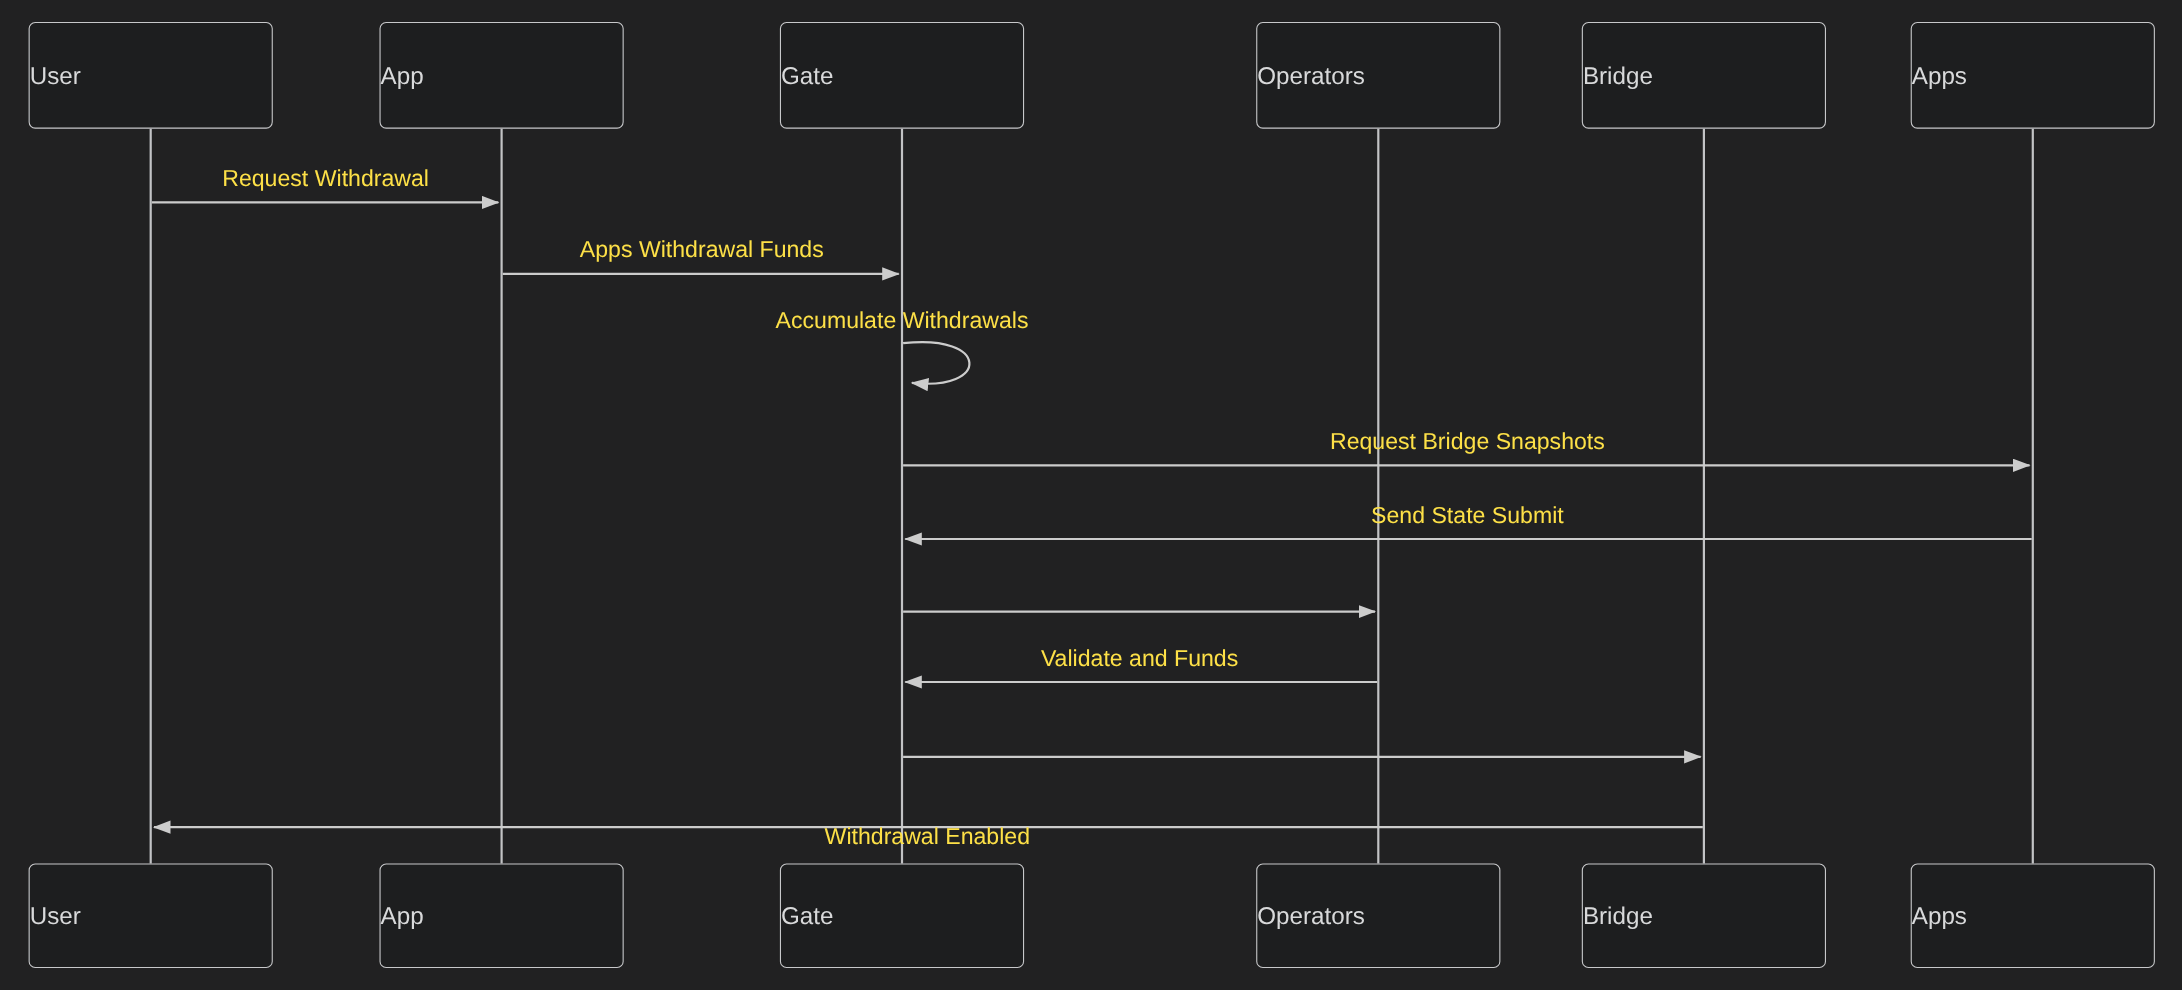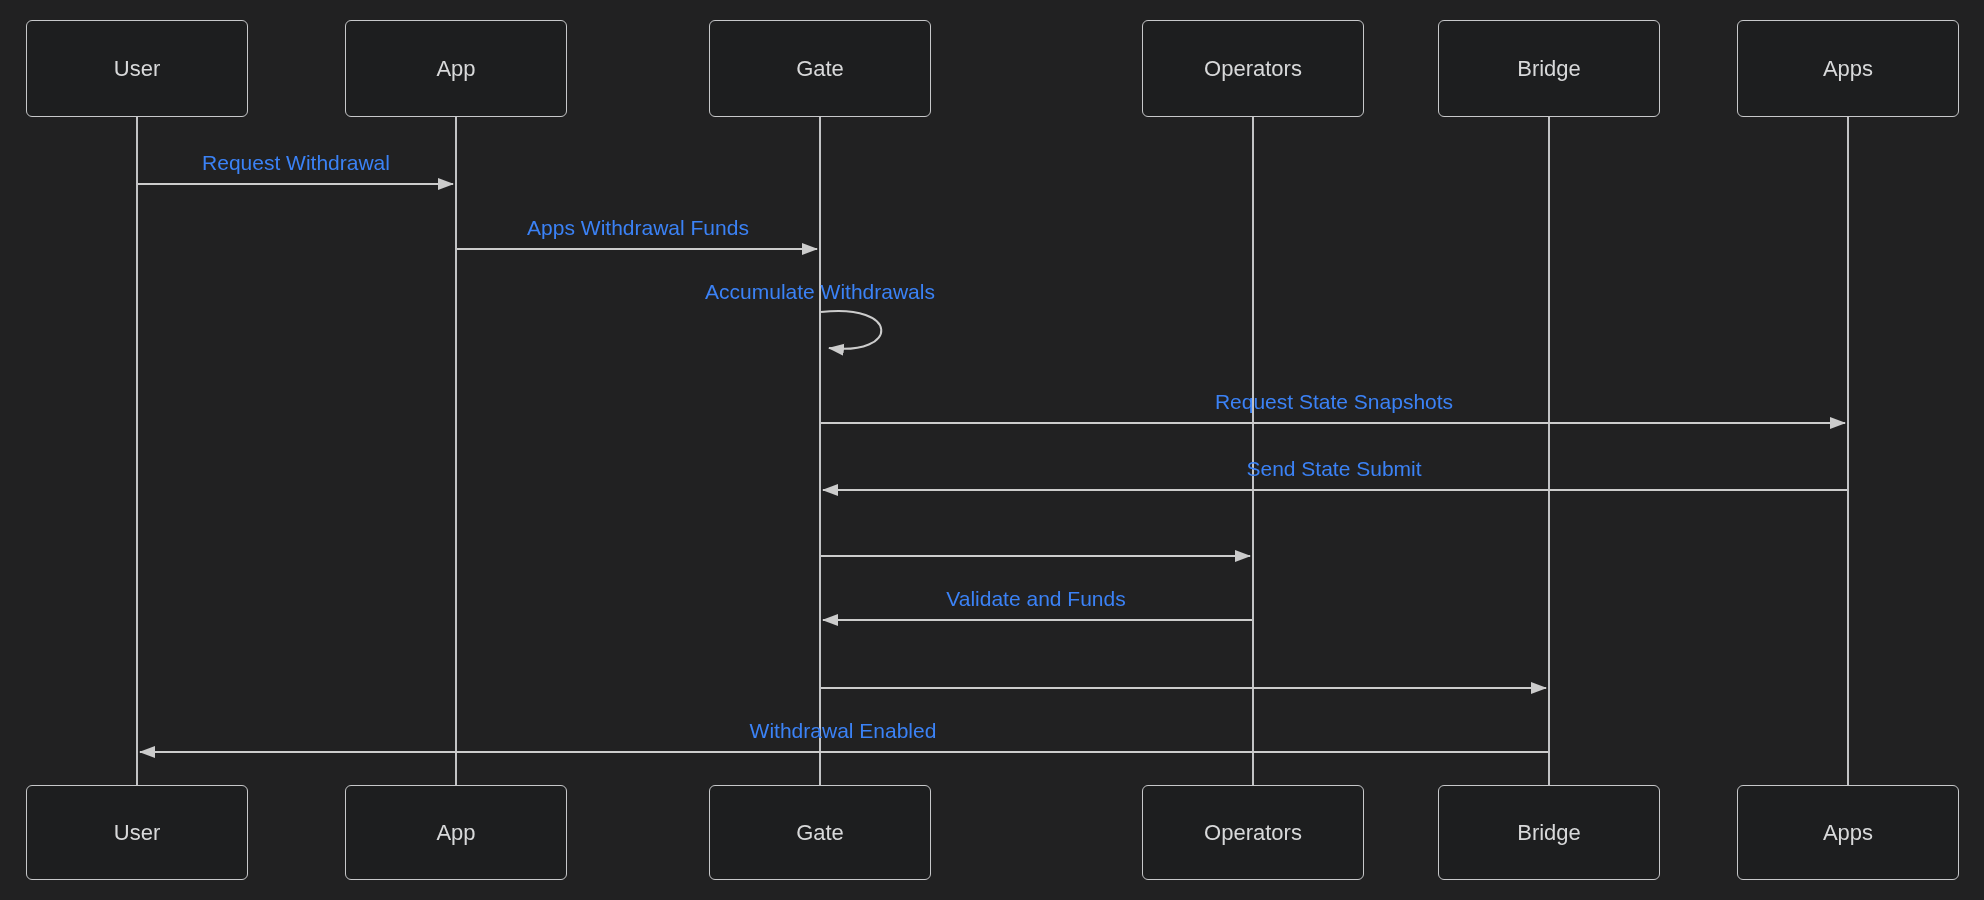--- a/index.html
+++ b/index.html
@@ -25,32 +25,32 @@
   }
   .actor-box {
     position: absolute;
     width: 222px;
     height: 95px;
     background: #1d1e1f;
     border: 1.5px solid #c7c8ca;
     border-radius: 6px;
     display: flex;
     align-items: center;
-    justify-content: center;
+    justify-content: flex-start;
     color: #d8d9da;
     font-size: 22px;
     box-sizing: border-box;
   }
   .actor-box.top { top: 20px; height: 97px; }
   .actor-box.bottom { top: 785px; }
   .msg-label {
     position: absolute;
     transform: translateX(-50%);
     white-space: nowrap;
-    color: #3b82f6;
+    color: #fde047;
     font-size: 21px;
     line-height: 26px;
     height: 26px;
     text-align: right;
   }
 </style>
 </head>
 <body>
 
 <div class="stage">
@@ -114,18 +114,18 @@
   <div class="actor-box bottom" style="left:1438px">
       <span>Bridge</span>
     </div>
   <div class="actor-box bottom" style="left:1737px">
       <span>Apps</span>
     </div>
 
   <div class="msg-label" style="left:296px;  top:150px">Request Withdrawal</div>
   <div class="msg-label" style="left:638px;  top:215px">Apps Withdrawal Funds</div>
   <div class="msg-label" style="left:820px;  top:279px">Accumulate Withdrawals</div>
-  <div class="msg-label" style="left:1334px; top:389px">Request State Snapshots</div>
+  <div class="msg-label" style="left:1334px; top:389px">Request Bridge Snapshots</div>
   <div class="msg-label" style="left:1334px; top:456px">Send State Submit</div>
   <div class="msg-label" style="left:1036px; top:586px">Validate and Funds</div>
-  <div class="msg-label" style="left:843px;  top:718px">Withdrawal Enabled</div>
+  <div class="msg-label" style="left:843px;  top:748px">Withdrawal Enabled</div>
 
 </div>
 
 </body></html>

